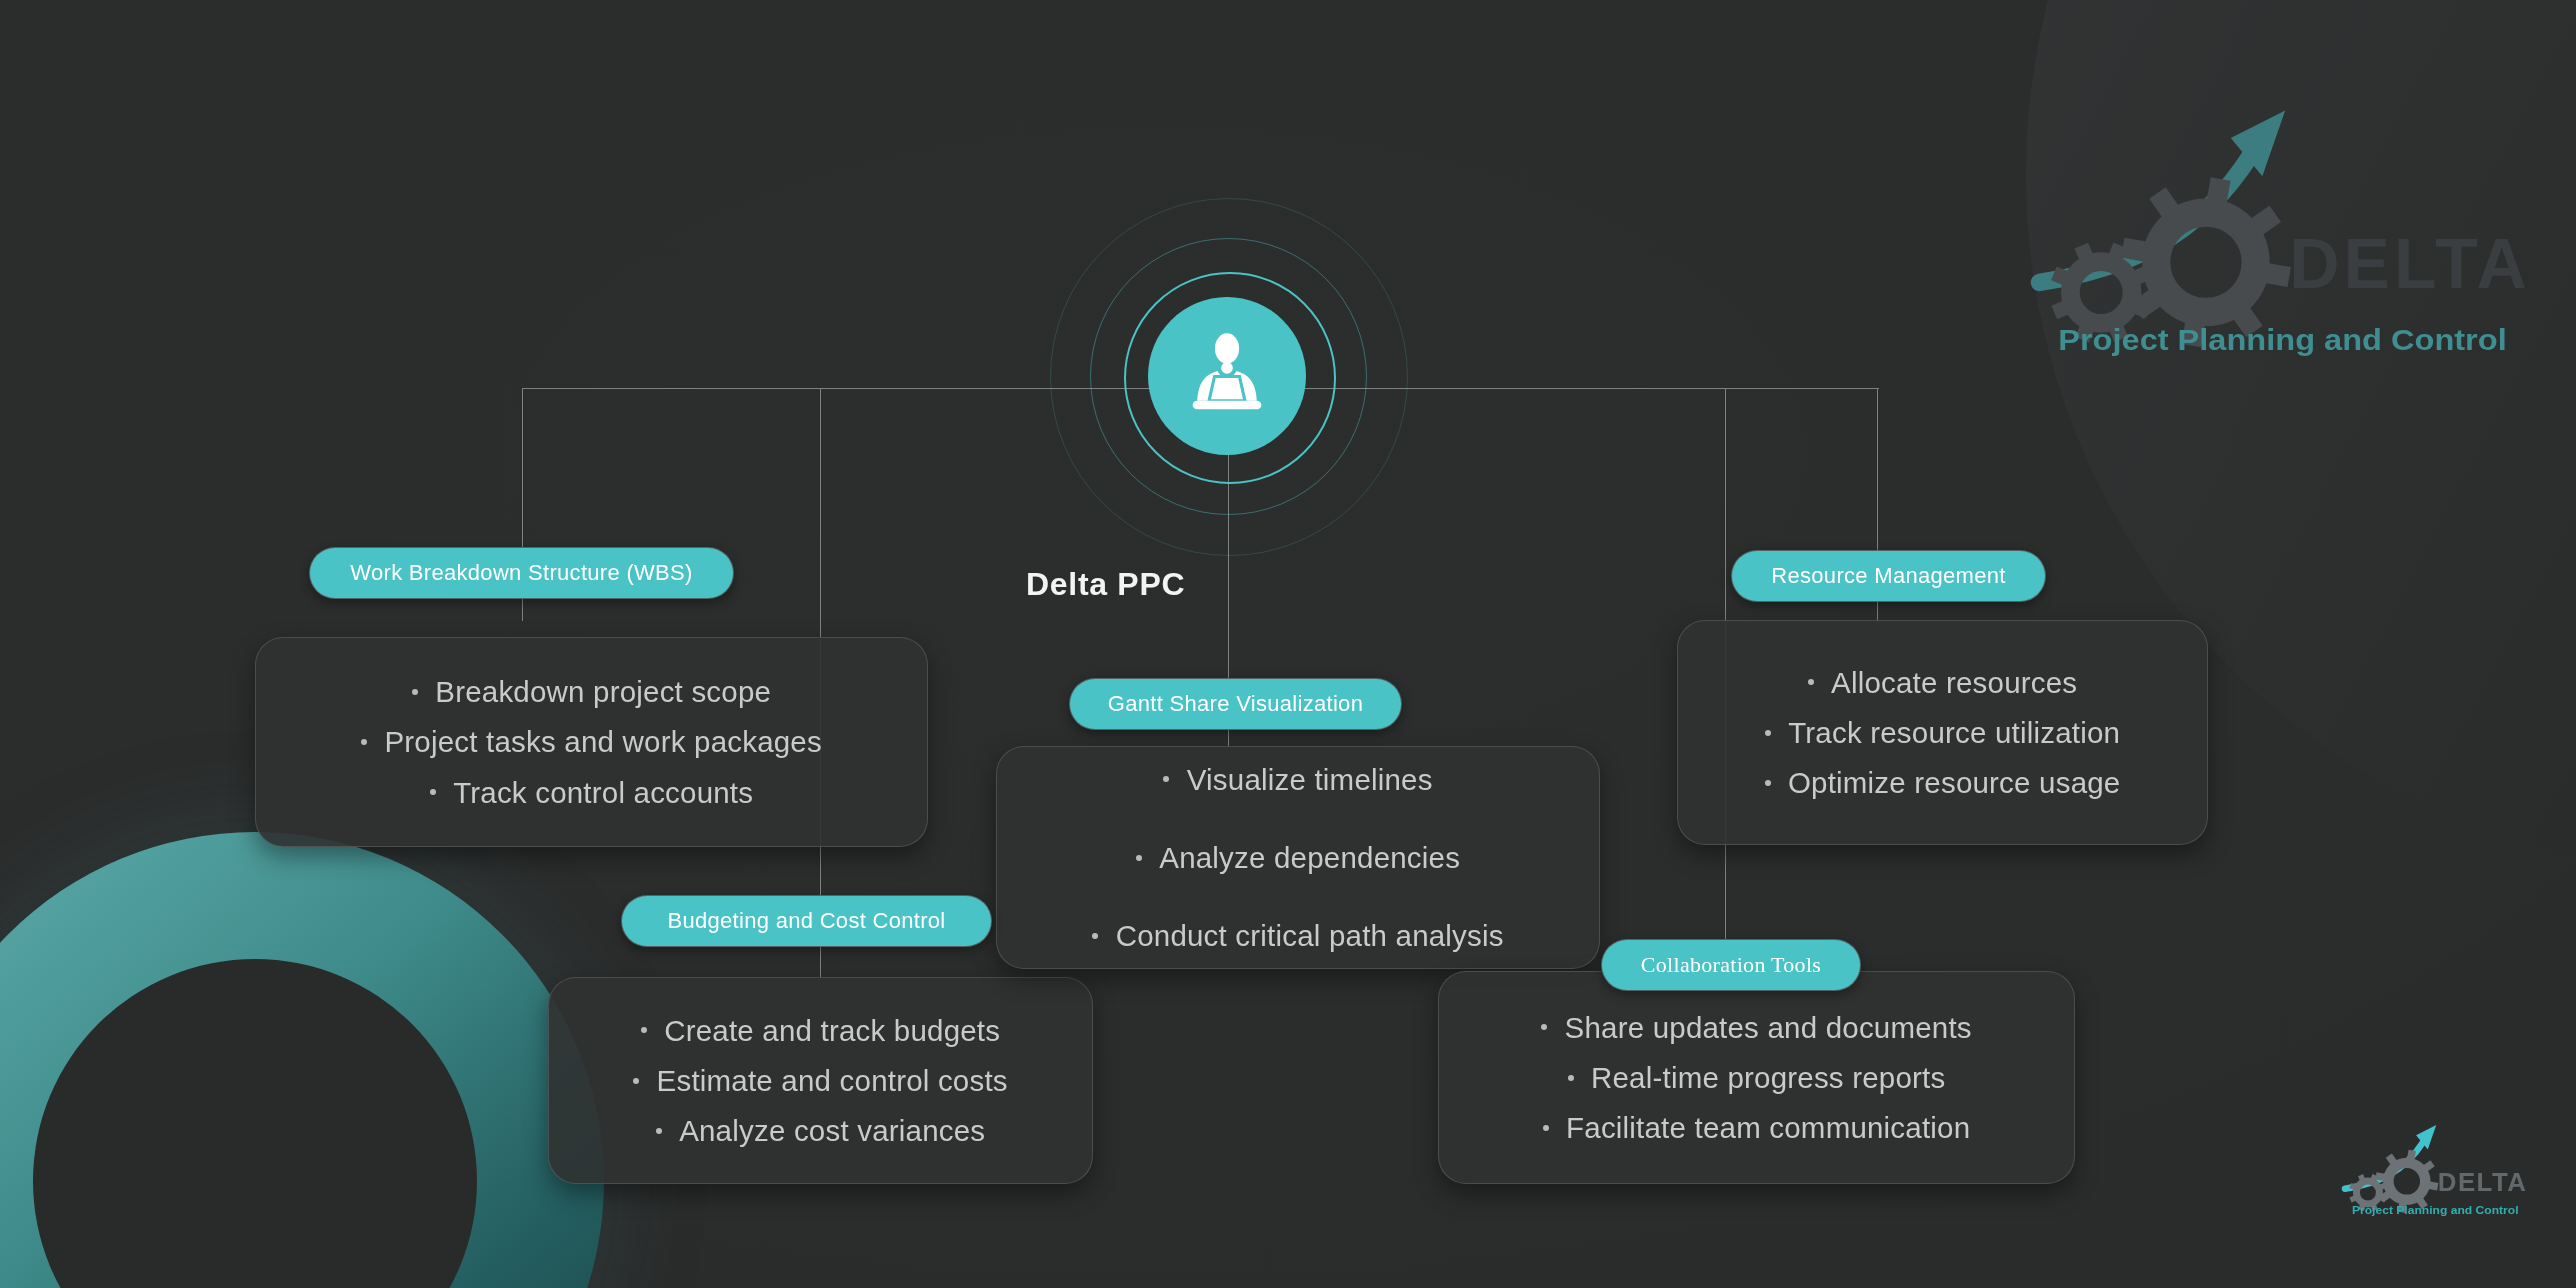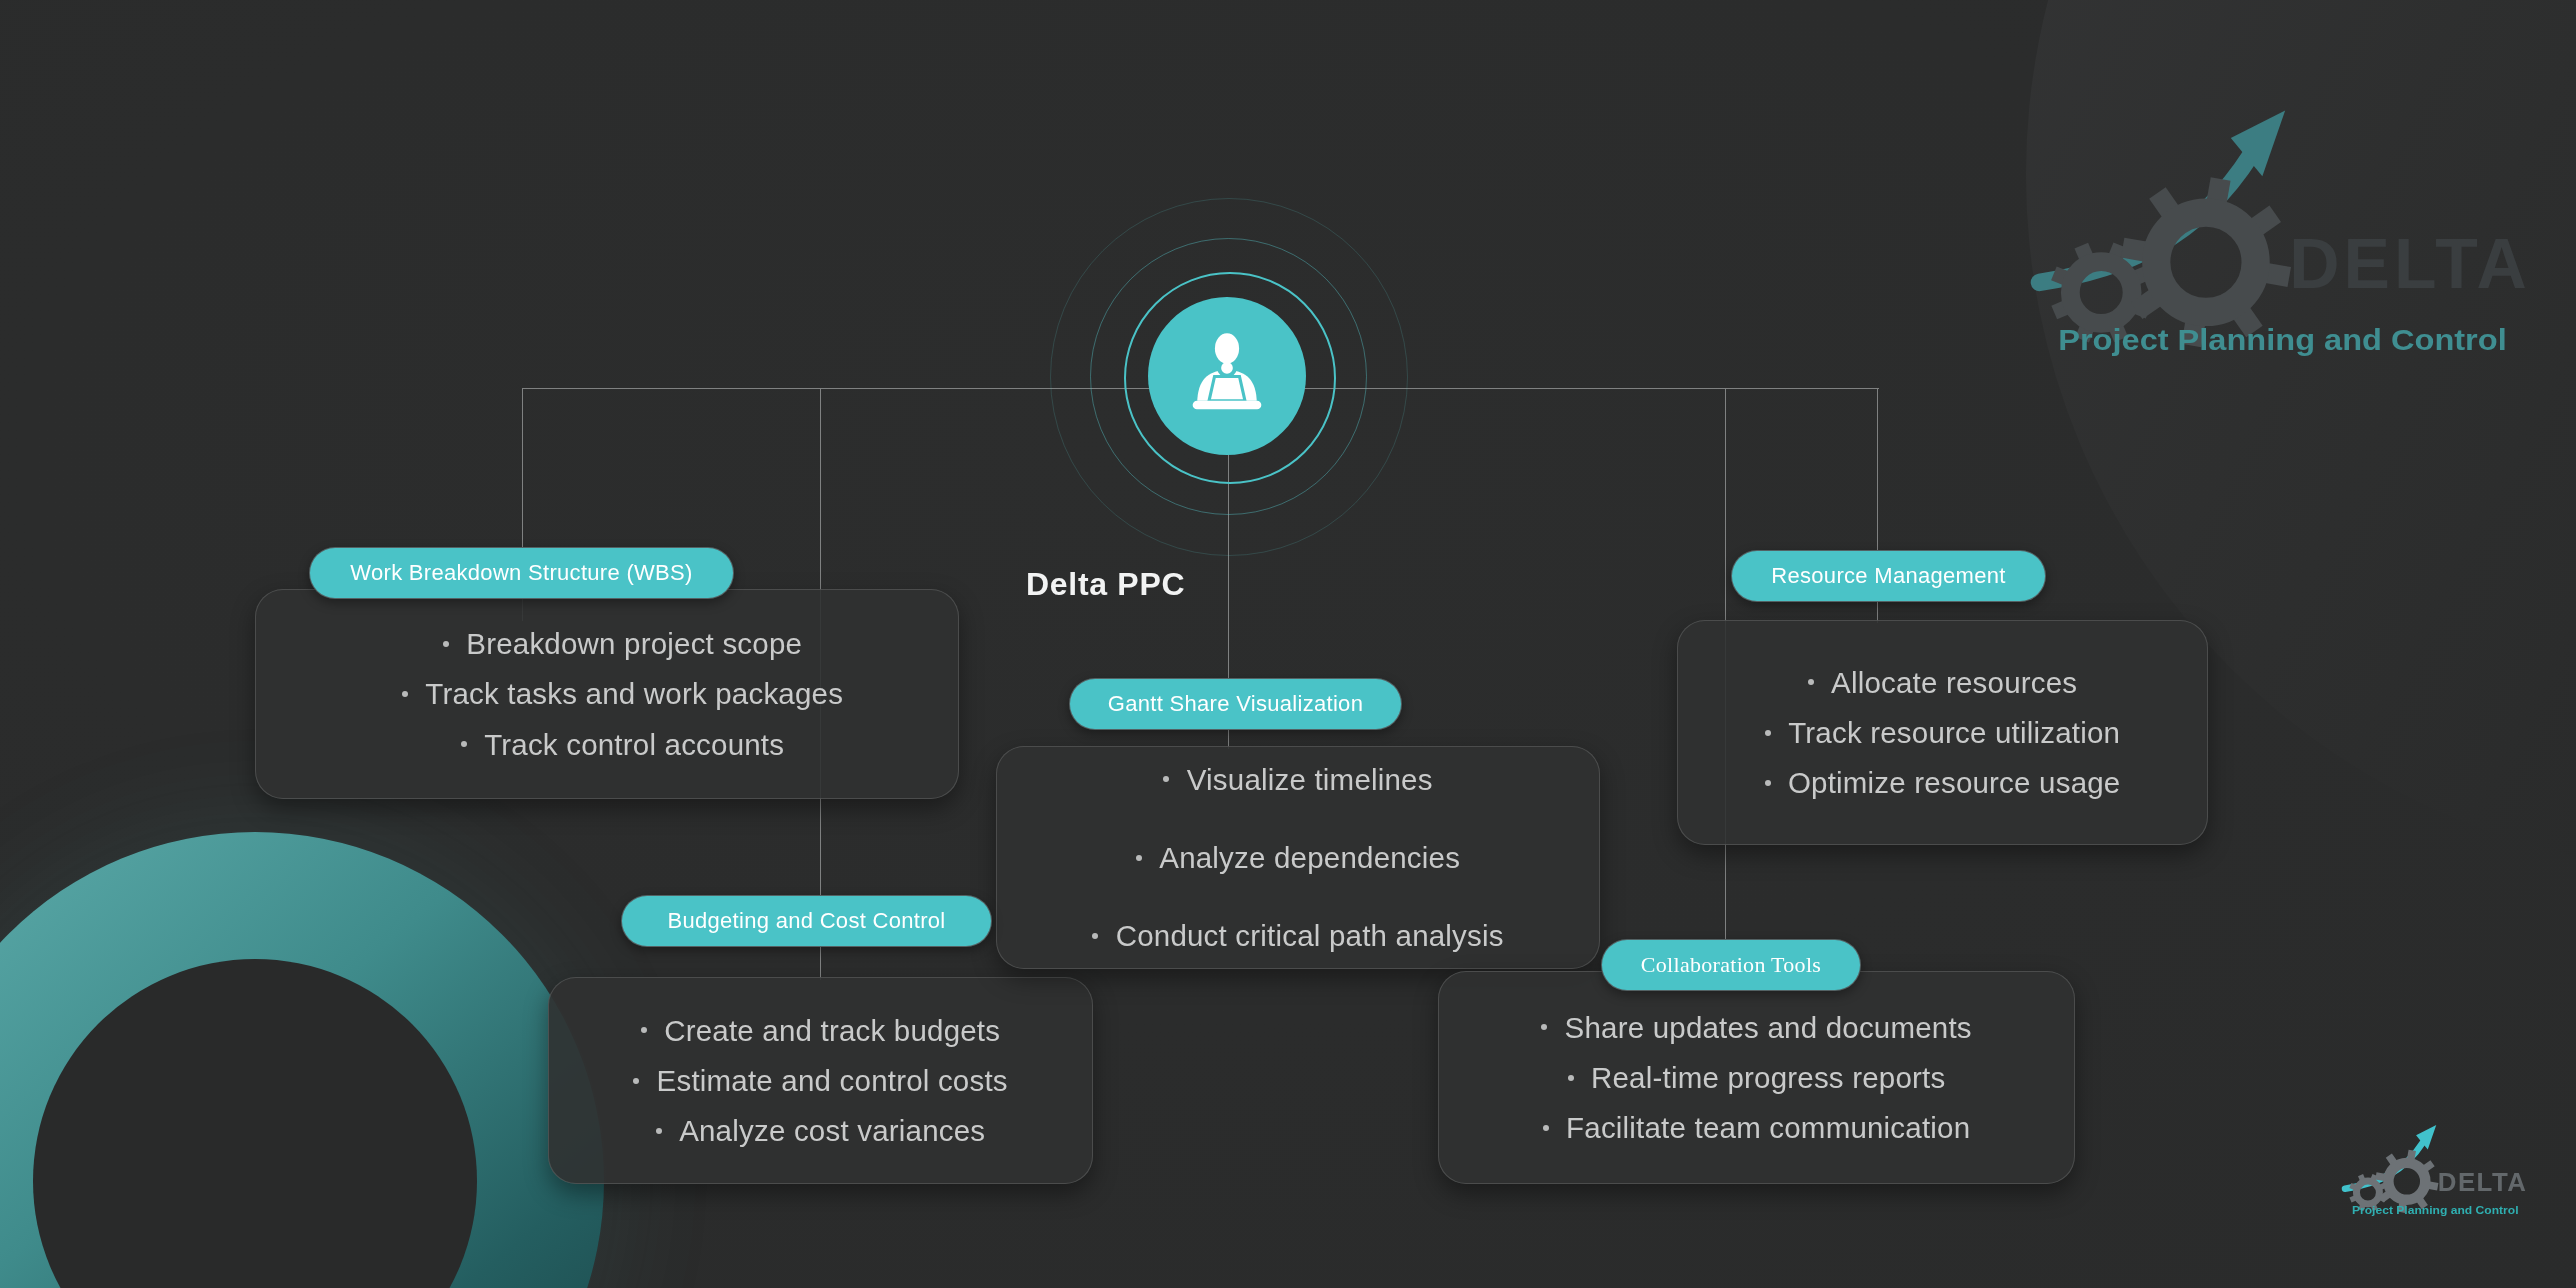--- a/index.html
+++ b/index.html
@@ -154,28 +154,28 @@
   </div>
 
   <div class="hline" style="left:523px;top:388px;width:1356px;"></div>
   <div class="vline" style="left:522px;top:388px;height:233px;"></div>
   <div class="vline" style="left:820px;top:388px;height:592px;"></div>
   <div class="vline" style="left:1228px;top:376px;height:373px;"></div>
   <div class="vline" style="left:1877px;top:388px;height:235px;"></div>
   <div class="vline" style="left:1725px;top:388px;height:586px;"></div>
 
   <div class="badge" style="left:309px;top:547px;width:423px;">Work Breakdown Structure (WBS)</div>
-  <div class="card" style="left:255px;top:589px;width:671px;height:208px;padding-left:31px;">
+  <div class="card" style="left:255px;top:637px;width:671px;height:208px;">
     <div class="bullet-line">
         <span class="dot"></span>
         <span>Breakdown project scope</span>
       </div>
     <div class="bullet-line">
         <span class="dot"></span>
-        <span>Track tasks and work packages</span>
+        <span>Project tasks and work packages</span>
       </div>
     <div class="bullet-line">
         <span class="dot"></span>
         <span>Track control accounts</span>
       </div>
   </div>
 
   <div class="badge" style="left:621px;top:895px;width:369px;">Budgeting and Cost Control</div>
   <div class="card" style="left:548px;top:977px;width:543px;height:205px;">
     <div class="bullet-line">

